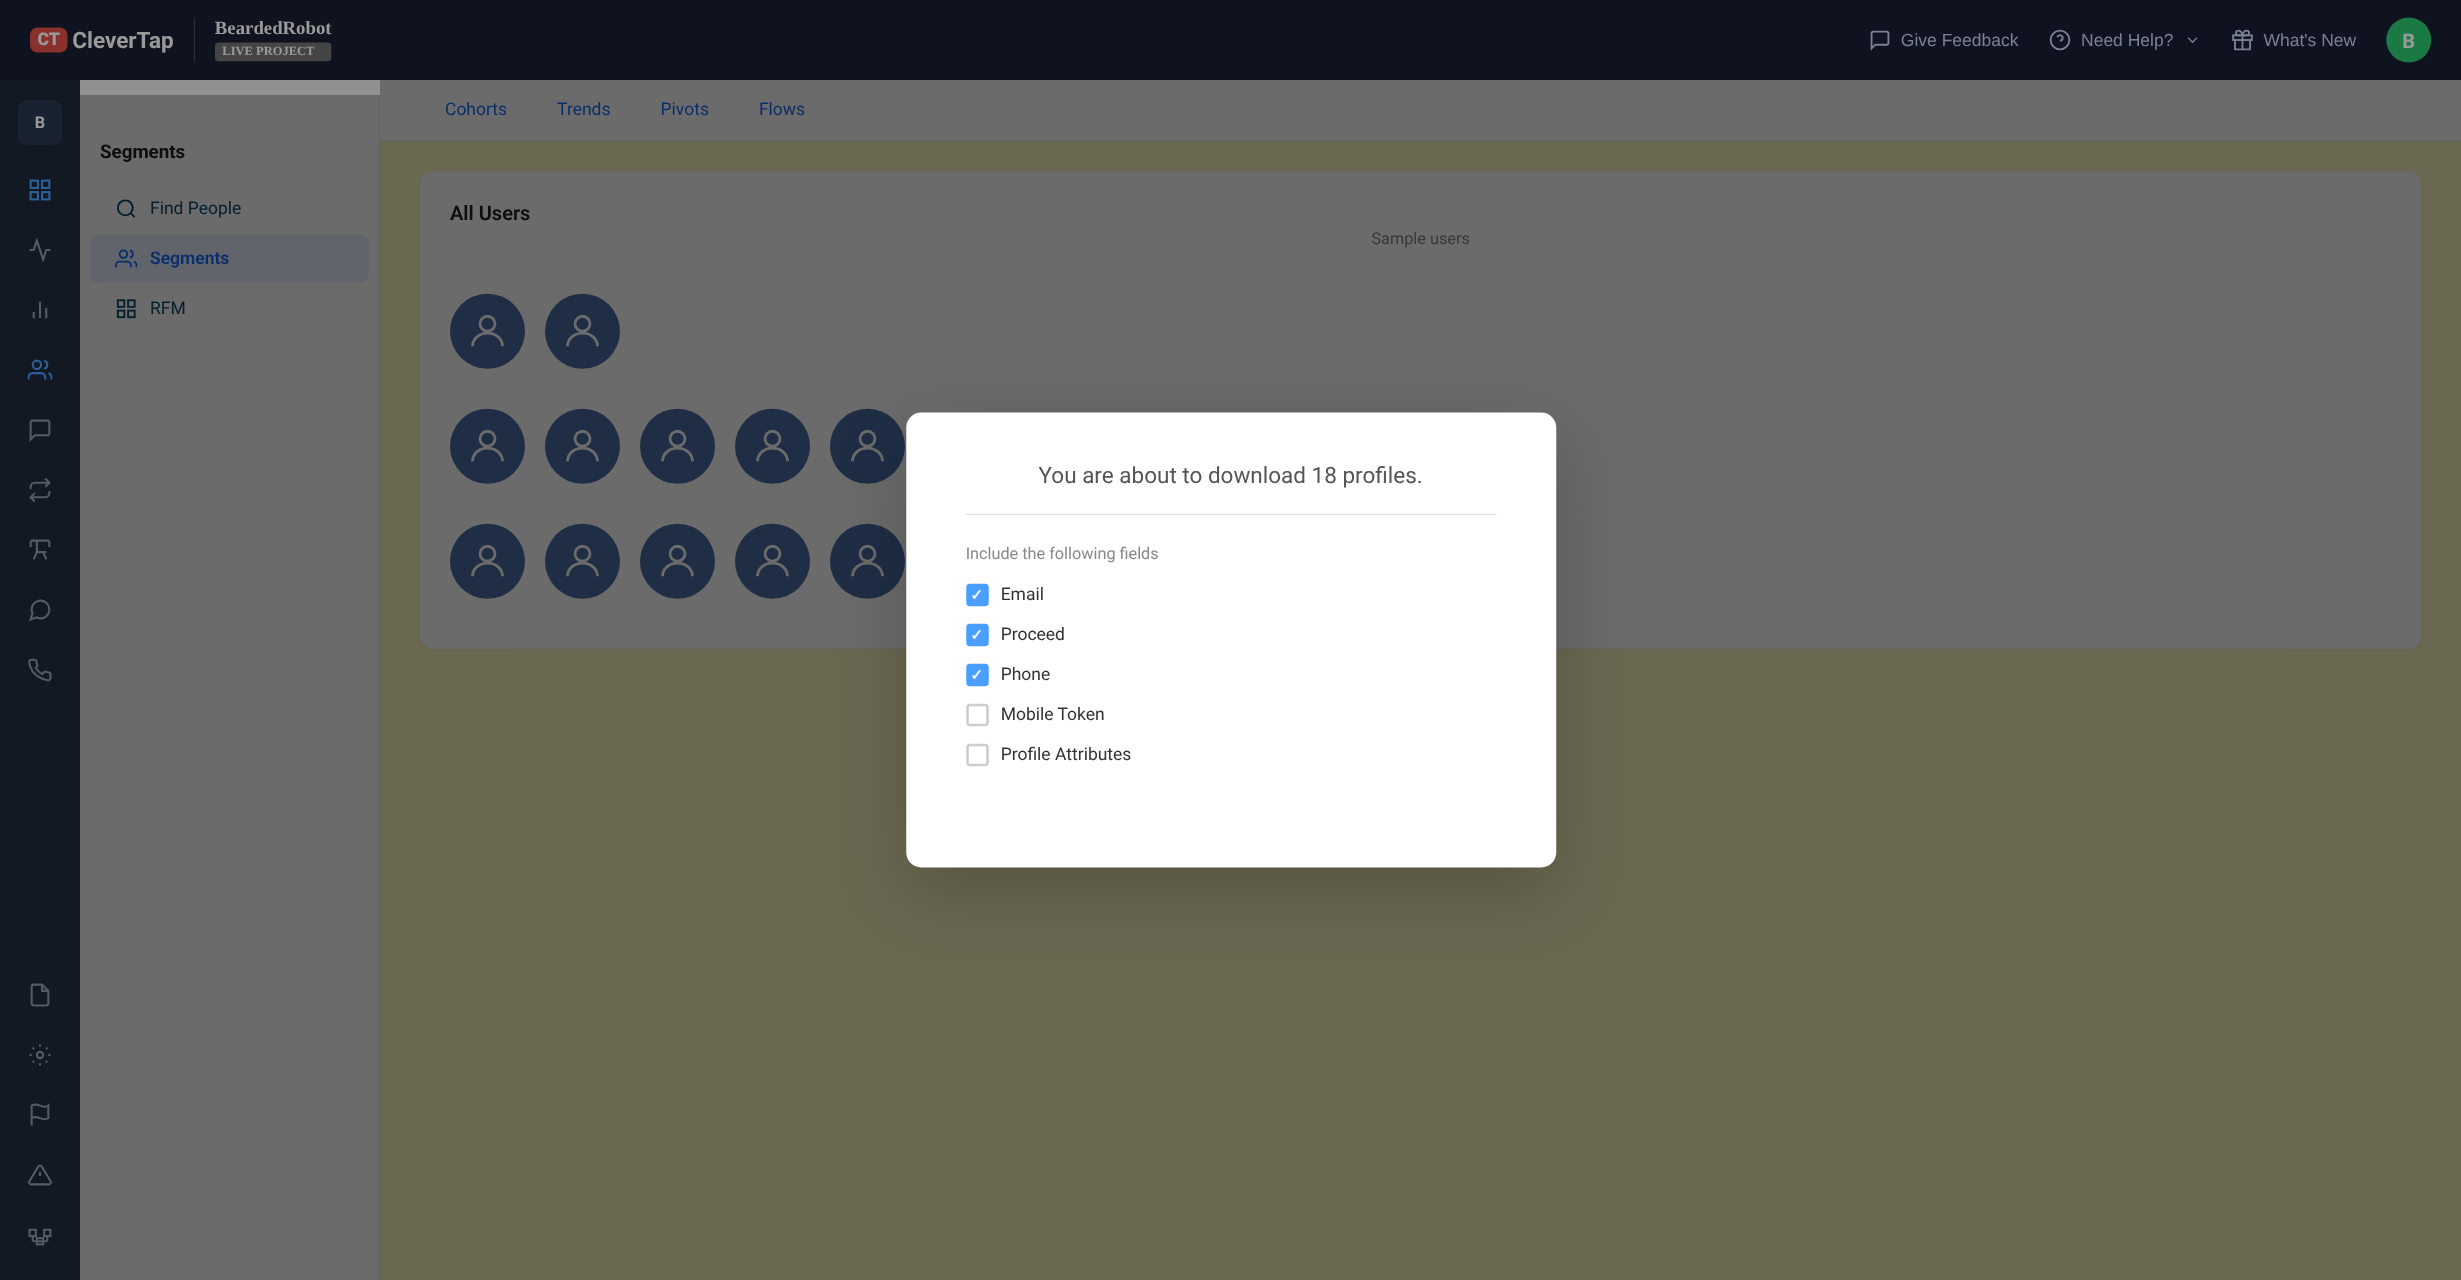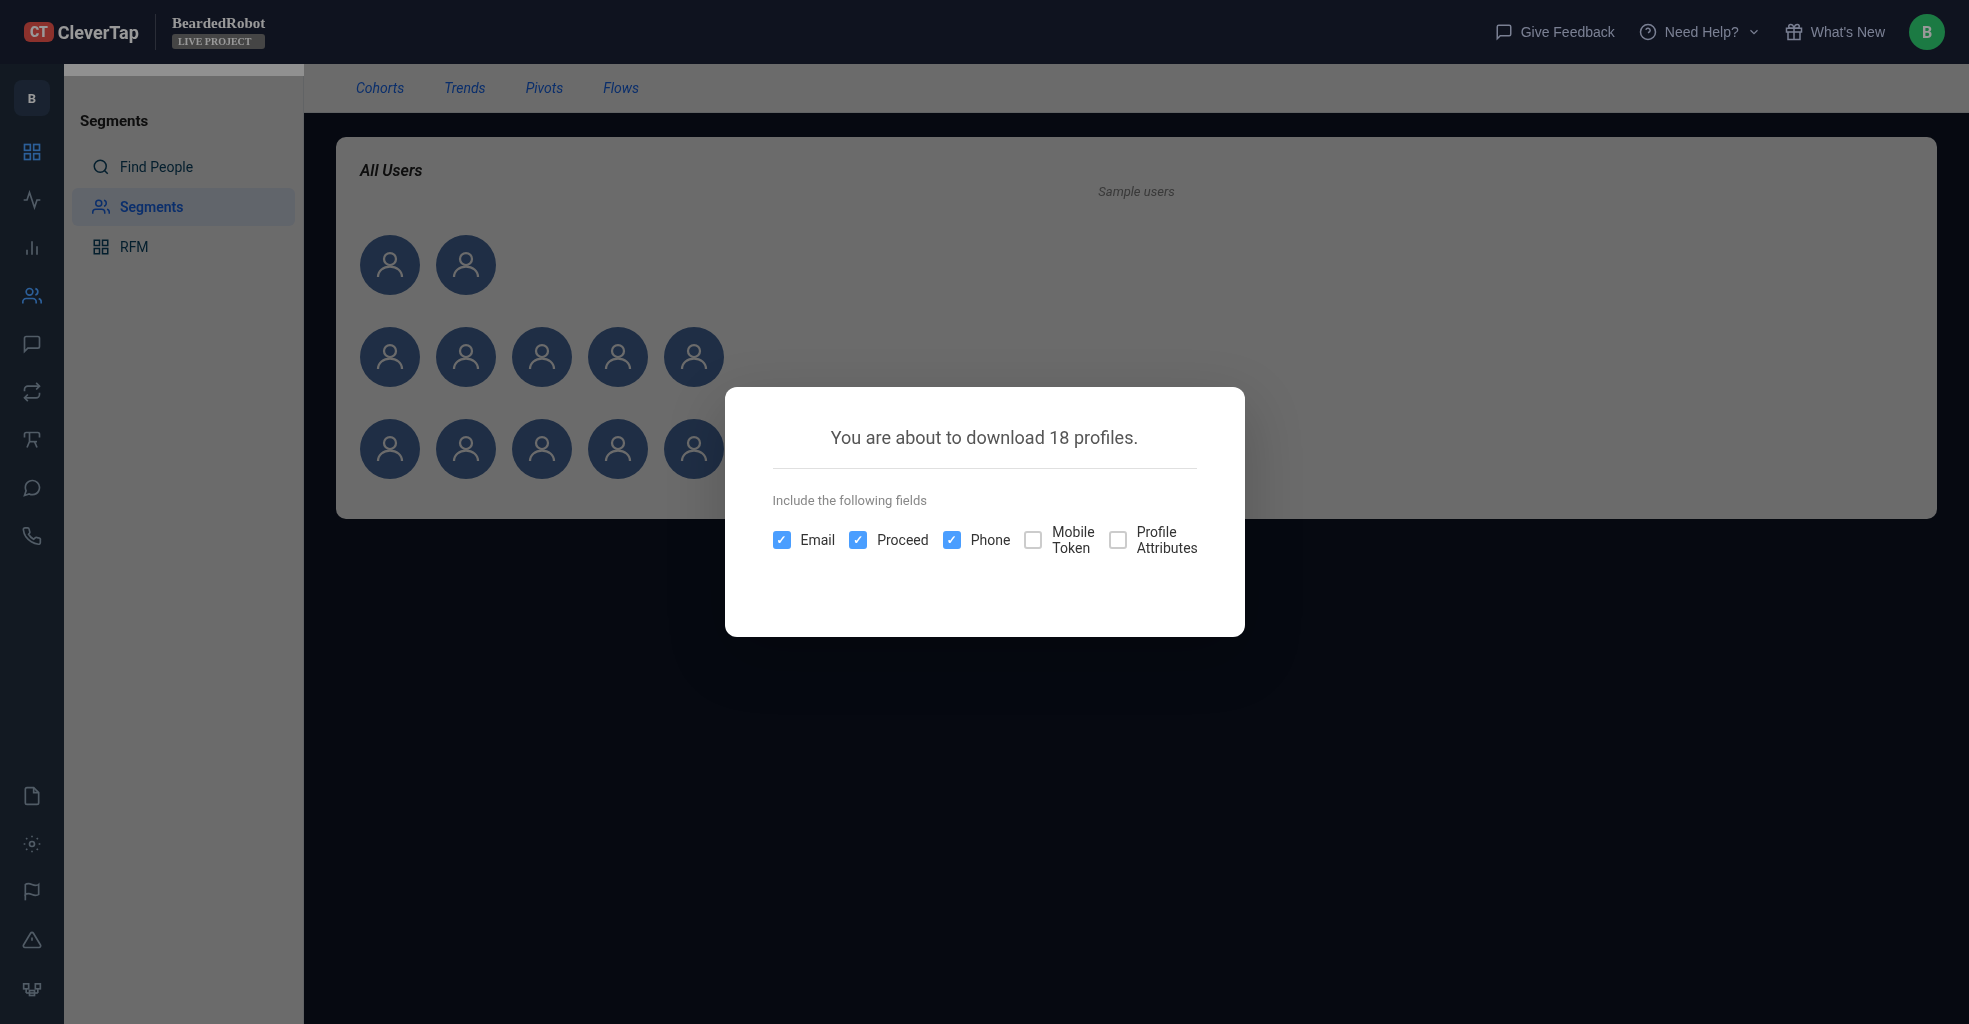--- a/index.html
+++ b/index.html
@@ -39,21 +39,21 @@
     }
     .left-nav-item {
       display: flex; align-items: center; gap: 10px; padding: 10px 20px; cursor: pointer; color: #0c4a6e; font-size: 14px; border-radius: 6px; margin: 2px 8px;
     }
     .left-nav-item.active { background: #e8f0ff; color: #1a6fff; font-weight: 600; }
     .left-nav-item svg { width: 18px; height: 18px; }
 
     
     .main-area {
       position: fixed; left: 304px; top: 64px; right: 0; bottom: 0;
-      background: #0f172a; overflow: auto; font-style: italic;
+      background: #fef9c3; overflow: auto;
     }
     .sub-nav {
       background: #fff; border-bottom: 1px solid #e8ecf0; padding: 0 32px; display: flex; gap: 0;
     }
     .sub-nav-item {
       padding: 16px 20px; font-size: 14px; color: #1a6fff; cursor: pointer; text-decoration: none;
     }
 
     
     .content-panel { padding: 24px 32px; }
@@ -73,21 +73,21 @@
       position: fixed; inset: 0; background: rgba(0,0,0,0.4); z-index: 200; display: flex; align-items: center; justify-content: center;
     }
 
     
     .modal {
       background: #fff; border-radius: 12px; padding: 40px 48px; width: 520px; box-shadow: 0 20px 60px rgba(0,0,0,0.2); position: relative;
     }
     .modal-title { font-size: 18px; color: #555; text-align: center; margin-bottom: 20px; font-weight: 400; }
     .modal-divider { height: 1px; background: #e0e0e0; margin-bottom: 24px; }
     .modal-section-label { font-size: 13px; color: #888; margin-bottom: 16px; }
-    .checkbox-list { display: flex; flex-direction: row; gap: 14px; margin-bottom: 41px; }
+    .checkbox-list { display: flex; flex-direction: column; gap: 14px; margin-bottom: 41px; }
     .checkbox-item { display: flex; align-items: center; gap: 10px; font-size: 14px; color: #333; }
     .checkbox-box {
       width: 18px; height: 18px; border-radius: 3px; border: 2px solid #ccc; display: flex; align-items: center; justify-content: center; flex-shrink: 0; cursor: pointer;
     }
     .checkbox-box.checked { background: #4a9eff; border-color: #4a9eff; }
     .checkbox-box.checked::after { content: '✓'; color: #fff; font-size: 12px; font-weight: 700; line-height: 1; }
     .modal-actions { display: flex; justify-content: center; gap: 16px; }
     .btn-cancel { padding: 12px 32px; border-radius: 6px; border: none; background: #e0e0e0; color: #555; font-size: 15px; cursor: pointer; font-weight: 500; }
     .btn-proceed { padding: 12px 40px; border-radius: 6px; border: none; background: #1a6fff; color: #fff; font-size: 15px; cursor: pointer; font-weight: 600; }
 

